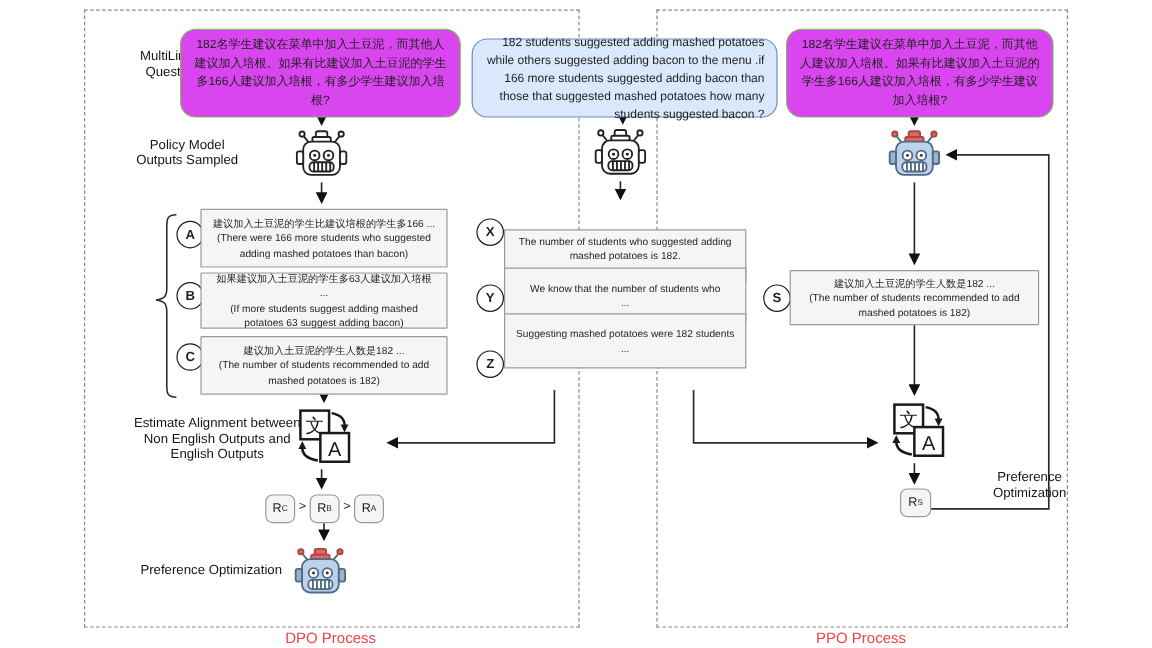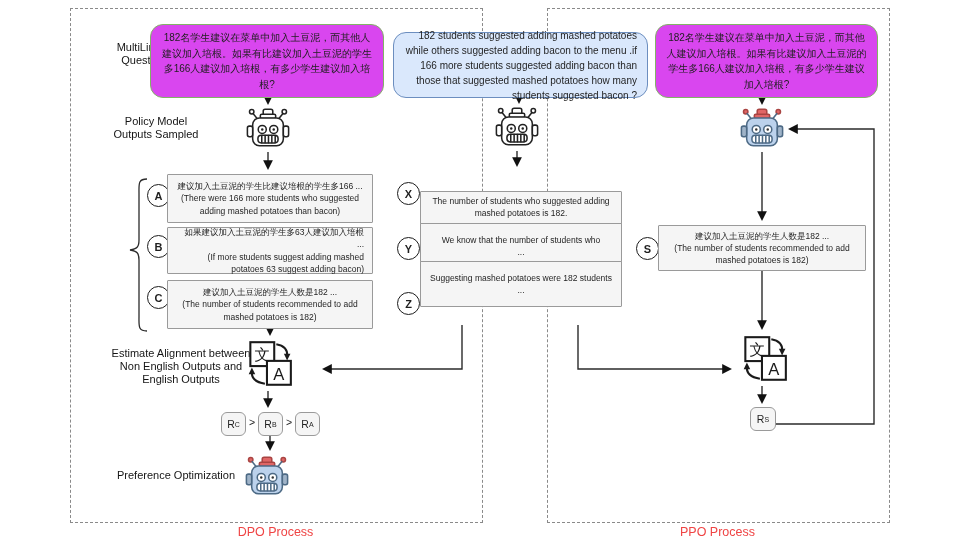--- a/index.html
+++ b/index.html
@@ -121,20 +121,22 @@
   </svg>
 
   <div class="lbl" style="left:74px;top:41px;width:84px;">MultiLingual
 Questions</div>
   <div class="lbl" style="left:70px;top:115px;width:112px;">Policy Model
 Outputs Sampled</div>
   <div class="lbl" style="left:70px;top:347px;width:162px;">Estimate Alignment between
 Non English Outputs and
 English Outputs</div>
   <div class="lbl" style="left:72px;top:469px;width:148px;">Preference Optimization</div>
+  <div class="lbl" style="left:786px;top:392px;width:84px;">Preference
+Optimization</div>
 
   <div class="qbox zh" style="left:150px;top:24px;width:234px;height:74px;">182名学生建议在菜单中加入土豆泥，而其他人建议加入培根。如果有比建议加入土豆泥的学生多166人建议加入培根，有多少学生建议加入培根?</div>
   <div class="qbox en" style="left:393px;top:32px;width:255px;height:66px;">182 students suggested adding mashed potatoes while others suggested adding bacon to the menu .if 166 more students suggested adding bacon than those that suggested mashed potatoes how many students suggested bacon ?</div>
   <div class="qbox zh" style="left:655px;top:24px;width:223px;height:74px;">182名学生建议在菜单中加入土豆泥，而其他人建议加入培根。如果有比建议加入土豆泥的学生多166人建议加入培根，有多少学生建议加入培根?</div>
 
   <svg class="icon" style="left:245px;top:106px;" width="46" height="46">
       <use href="#robot-mono"></use>
     </svg>
   <svg class="icon" style="left:494px;top:105px;" width="46" height="46">
       <use href="#robot-mono"></use>
@@ -143,21 +145,21 @@
       <use href="#robot-color"></use>
     </svg>
   <svg class="icon" style="left:244px;top:454px;" width="46" height="46">
       <use href="#robot-color"></use>
     </svg>
 
   <div class="circle" style="left:147px;top:184px;">A</div>
   <div class="obox" style="left:167px;top:174px;width:206px;height:49px;">建议加入土豆泥的学生比建议培根的学生多166 ...
 (There were 166 more students who suggested adding mashed potatoes than bacon)</div>
   <div class="circle" style="left:147px;top:235px;">B</div>
-  <div class="obox" style="left:167px;top:227px;width:206px;height:47px;text-align:right;">如果建议加入土豆泥的学生多63人建议加入培根 ...
+  <div class="obox" style="left:167px;top:227px;width:206px;height:47px;">如果建议加入土豆泥的学生多63人建议加入培根 ...
 (If more students suggest adding mashed potatoes 63 suggest adding bacon)</div>
   <div class="circle" style="left:147px;top:286px;">C</div>
   <div class="obox" style="left:167px;top:280px;width:206px;height:49px;">建议加入土豆泥的学生人数是182 ...
 (The number of students recommended to add mashed potatoes is 182)</div>
 
   <div class="circle" style="left:397px;top:182px;">X</div>
   <div class="obox" style="left:420px;top:171px;width:202px;height:45px;margin-top:20px;">The number of students who suggested adding mashed potatoes is 182.
 ...</div>
   <div class="circle" style="left:397px;top:237px;">Y</div>
   <div class="obox" style="left:420px;top:223px;width:202px;height:46px;">We know that the number of students who

